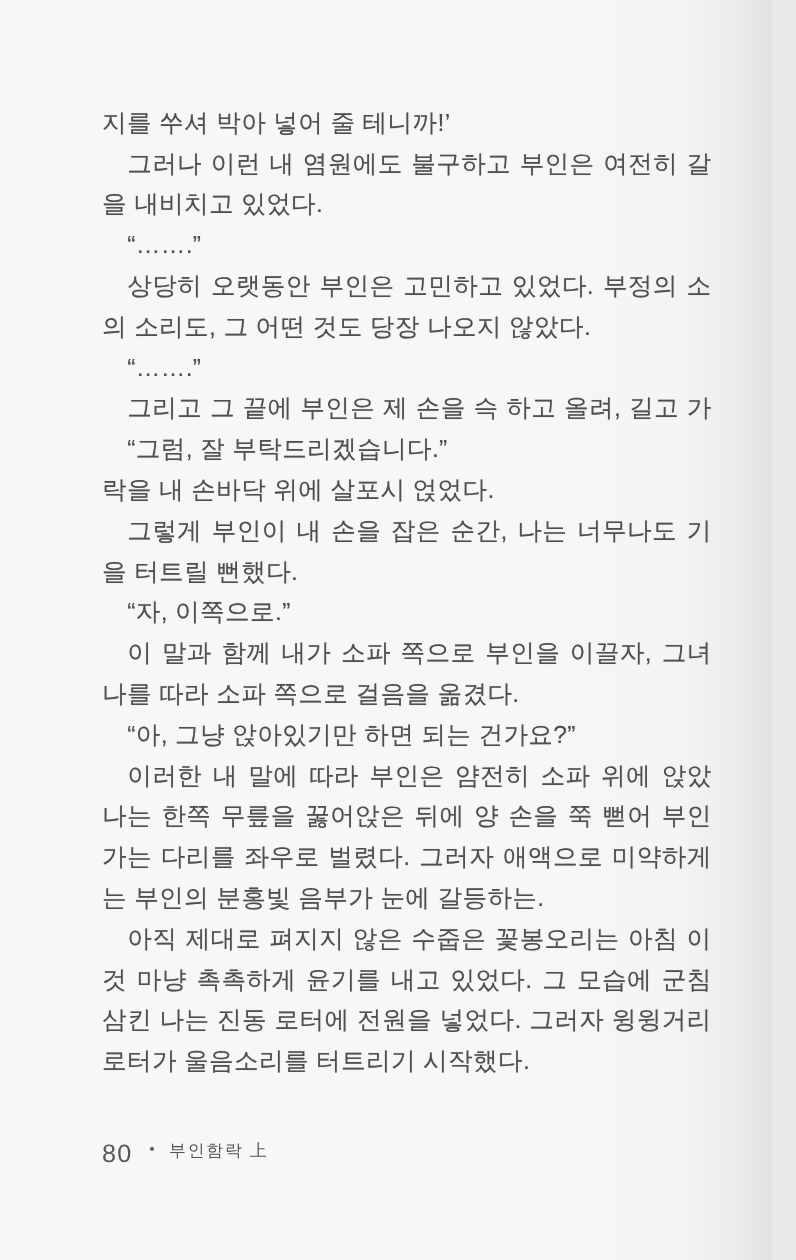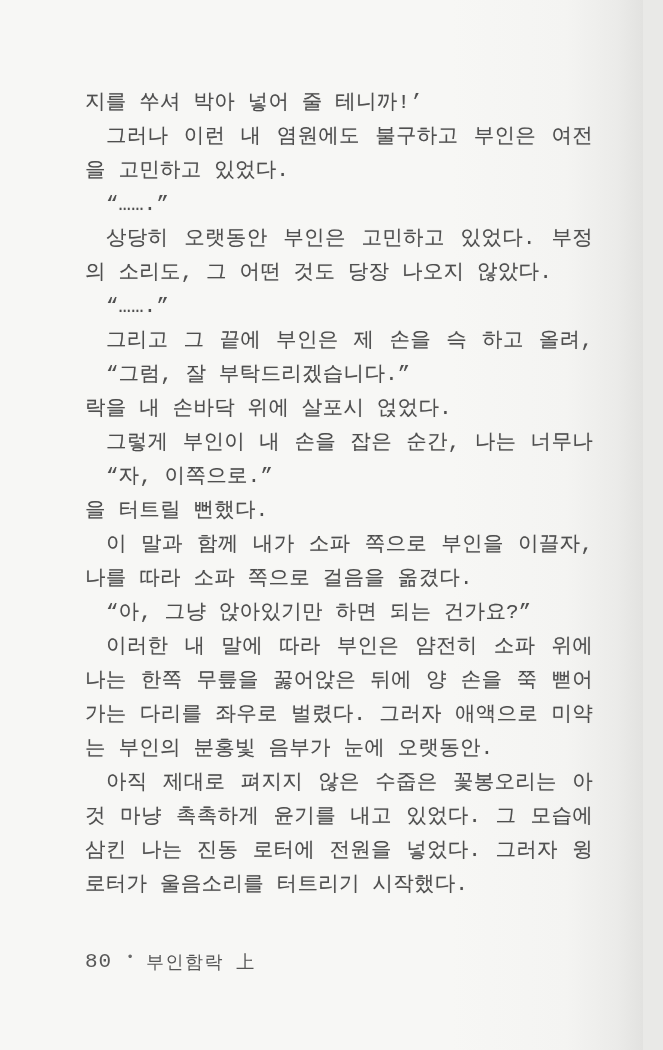--- a/index.html
+++ b/index.html
@@ -6,21 +6,21 @@
     margin: 0;
     padding: 0;
     background: #e9e9e7;
   }
   .page {
     position: relative;
     width: 643px;
     height: 1050px;
     overflow: hidden;
     background: linear-gradient(90deg, #f7f7f5 0%, #f7f7f5 70%, #f4f4f2 88%, #ebebe9 96%, #e2e2e0 100%);
-    font-family: Liberation Mono, monospace;
+    font-family: Liberation Sans, sans-serif;
     color: #4e4e4e;
   }
   .text-block {
     position: absolute;
     left: 85px;
     top: 86px;
     width: 508px;
   }
   .line {
     height: 34px;
@@ -52,50 +52,50 @@
     font-size: 21px;
     letter-spacing: 1px;
     color: #585858;
   }
   .footer .dot {
     font-size: 13px;
     margin: 0 12px 0 14px;
     color: #6a6a6a;
   }
   .footer .title {
-    font-size: 18px;
+    font-size: 14px;
     letter-spacing: 1.5px;
     color: #555555;
   }
 </style>
 </head>
 <body>
 
 <div class="page">
   <div class="text-block">
     <div class="line">지를 쑤셔 박아 넣어 줄 테니까!’</div>
     <div class="line indent just">그러나 이런 내 염원에도 불구하고 부인은 여전히 갈등하는 빛</div>
-    <div class="line">을 고민하고 있었다.</div>
+    <div class="line">을 내비치고 있었다.</div>
     <div class="line indent">“…….”</div>
     <div class="line indent just">상당히 오랫동안 부인은 고민하고 있었다. 부정의 소리도 긍정</div>
     <div class="line">의 소리도, 그 어떤 것도 당장 나오지 않았다.</div>
     <div class="line indent">“…….”</div>
     <div class="line indent just">그리고 그 끝에 부인은 제 손을 슥 하고 올려, 길고 가는 손가</div>
     <div class="line indent">“그럼, 잘 부탁드리겠습니다.”</div>
     <div class="line">락을 내 손바닥 위에 살포시 얹었다.</div>
     <div class="line indent just">그렇게 부인이 내 손을 잡은 순간, 나는 너무나도 기뻐서 비명</div>
+    <div class="line">을 터트릴 뻔했다.</div>
     <div class="line indent">“자, 이쪽으로.”</div>
-    <div class="line">을 터트릴 뻔했다.</div>
     <div class="line indent just">이 말과 함께 내가 소파 쪽으로 부인을 이끌자, 그녀는 순순히</div>
     <div class="line">나를 따라 소파 쪽으로 걸음을 옮겼다.</div>
     <div class="line indent">“아, 그냥 앉아있기만 하면 되는 건가요?”</div>
     <div class="line indent just">이러한 내 말에 따라 부인은 얌전히 소파 위에 앉았다. 이에</div>
     <div class="line just">나는 한쪽 무릎을 꿇어앉은 뒤에 양 손을 쭉 뻗어 부인의 길고</div>
     <div class="line just">가는 다리를 좌우로 벌렸다. 그러자 애액으로 미약하게 젖어 있</div>
-    <div class="line">는 부인의 분홍빛 음부가 눈에 오랫동안.</div>
+    <div class="line">는 부인의 분홍빛 음부가 눈에 갈등하는.</div>
     <div class="line indent just">아직 제대로 펴지지 않은 수줍은 꽃봉오리는 아침 이슬에 젖은</div>
     <div class="line just">것 마냥 촉촉하게 윤기를 내고 있었다. 그 모습에 군침을 꿀꺽</div>
     <div class="line just">삼킨 나는 진동 로터에 전원을 넣었다. 그러자 윙윙거리며 진동</div>
     <div class="line">로터가 울음소리를 터트리기 시작했다.</div>
   </div>
 
   <div class="footer">
     <span class="pagenum">80</span>
     <span class="dot">•</span>
     <span class="title">부인함락 上</span>

